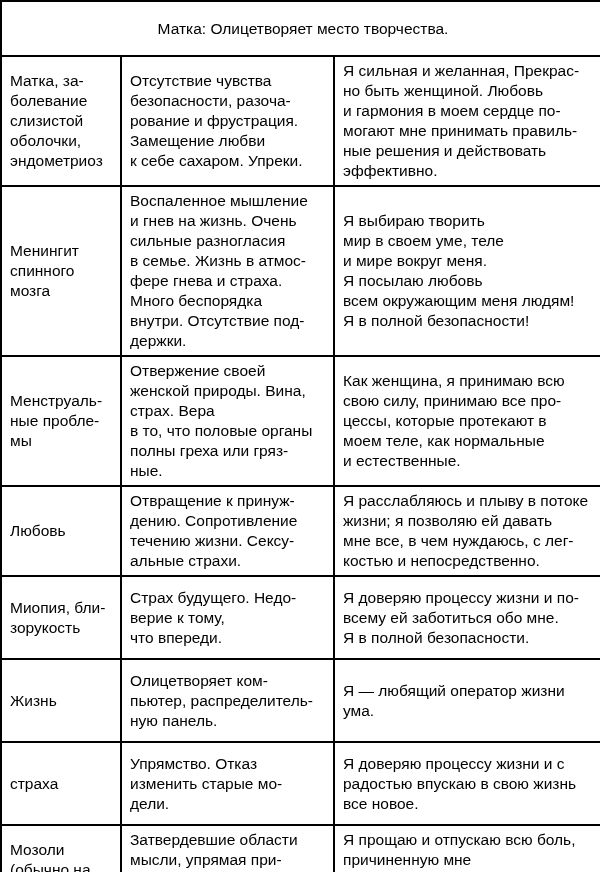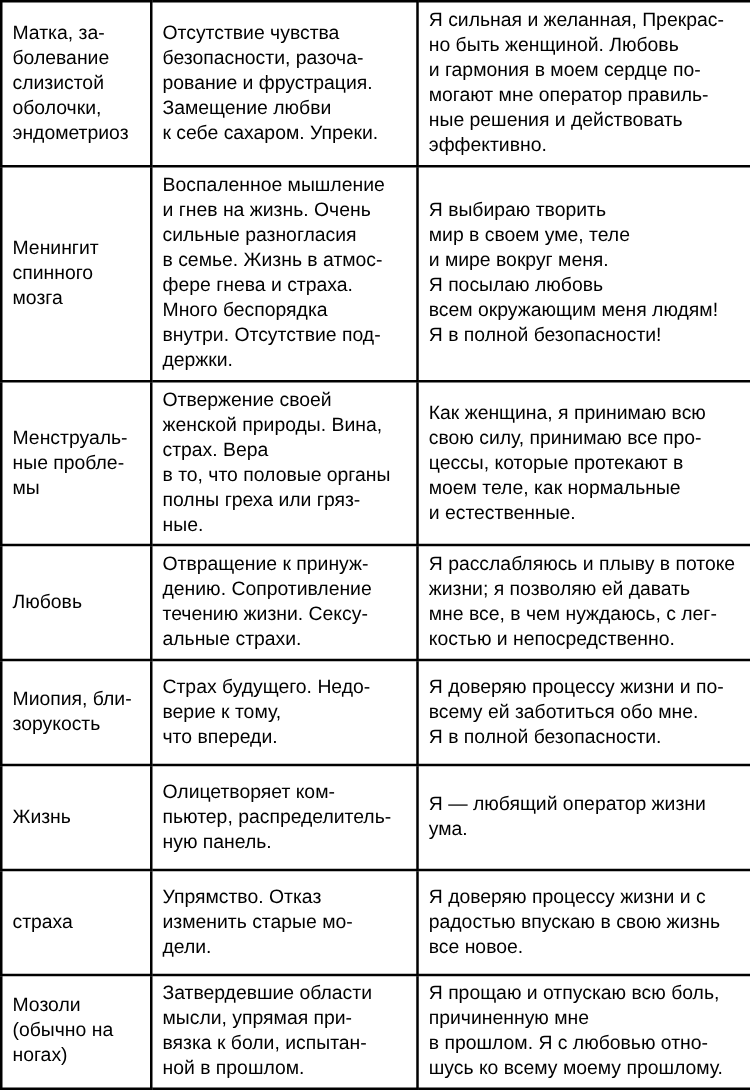--- a/index.html
+++ b/index.html
@@ -50,35 +50,38 @@
 </head>
 <body>
 
 <table class="affirm-table">
   <colgroup>
     <col style="width:120px">
     <col style="width:213px">
     <col style="width:267px">
   </colgroup>
   <tbody>
+    <tr>
+      <td class="header-cell" colspan="3">Матка: Олицетворяет место творчества.</td>
+    </tr>
     <tr class="r1">
       <td class="col-disease">Матка, за-
 болевание
 слизистой
 оболочки,
 эндометриоз</td>
       <td class="col-cause">Отсутствие чувства
 безопасности, разоча-
 рование и фрустрация.
 Замещение любви
 к себе сахаром. Упреки.</td>
       <td class="col-affirmation">Я сильная и желанная, Прекрас-
 но быть женщиной. Любовь
 и гармония в моем сердце по-
-могают мне оператор правиль-
+могают мне принимать правиль-
 ные решения и действовать
 эффективно.</td>
     </tr>
     <tr class="r2">
       <td class="col-disease">Менингит
 спинного
 мозга</td>
       <td class="col-cause">Воспаленное мышление
 и гнев на жизнь. Очень
 сильные разногласия

